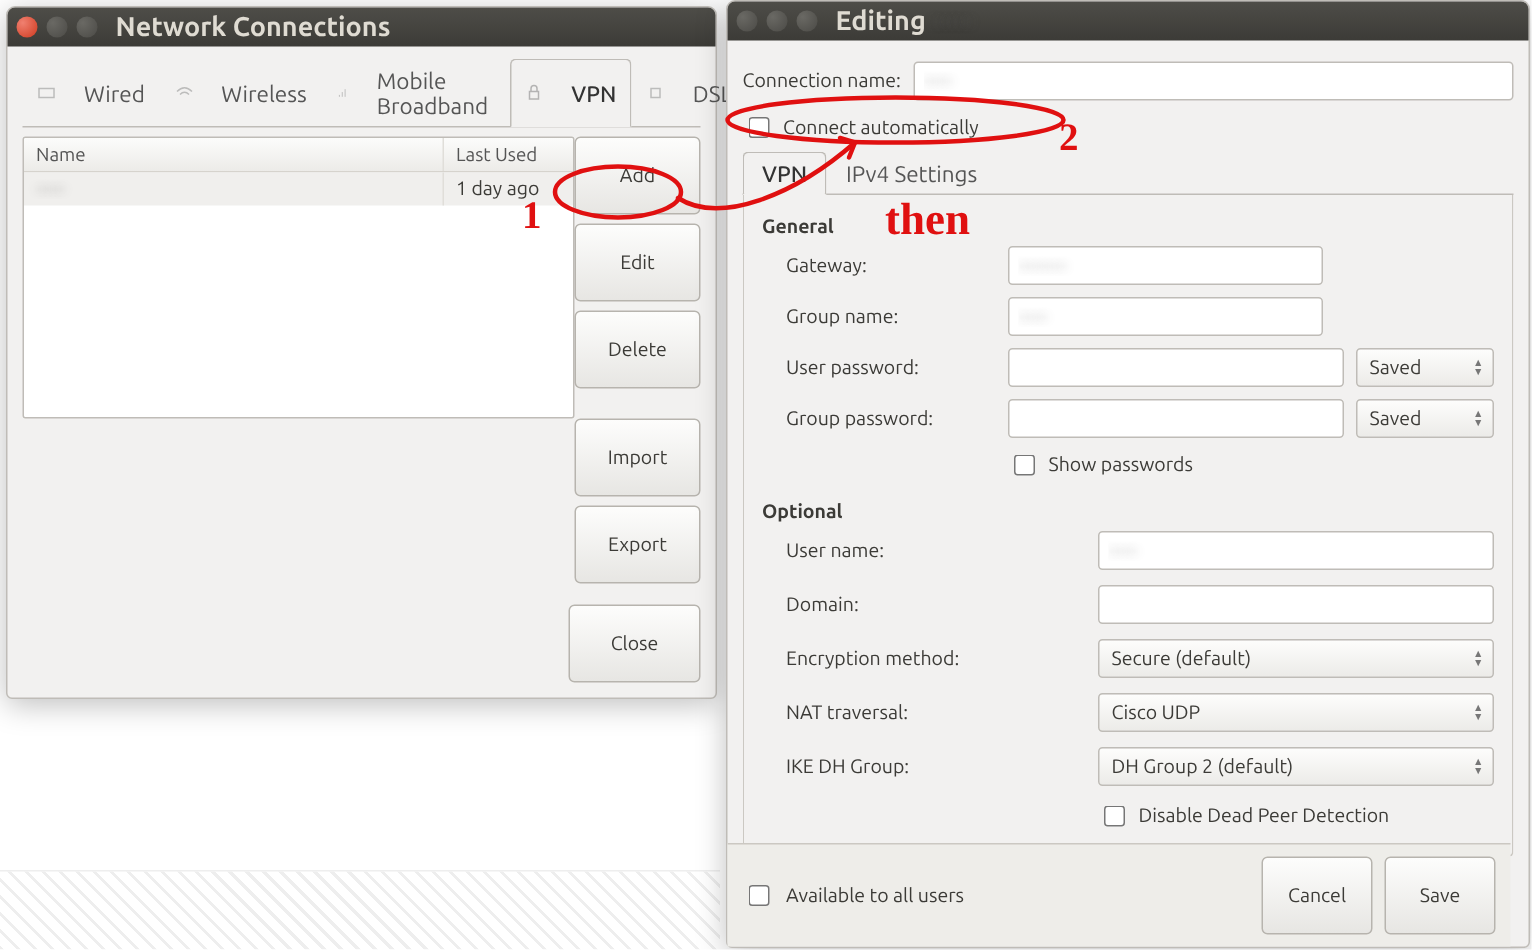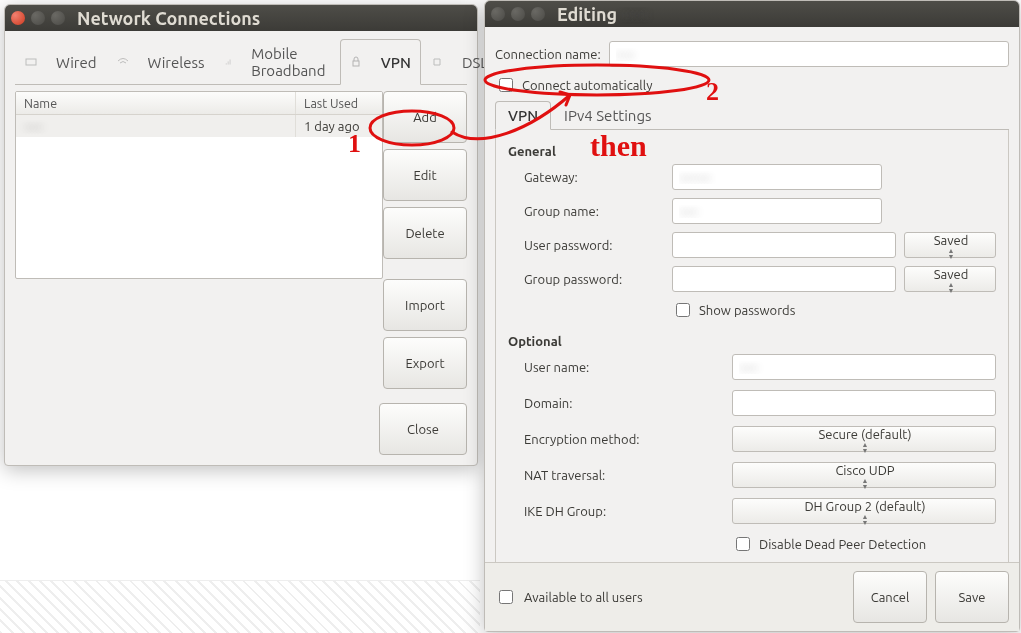--- a/index.html
+++ b/index.html
@@ -126,21 +126,20 @@
   #win-right { left: 484px; top: 0; width: 536px; height: 632px; }
   .form-row { display: flex; align-items: center; margin: 6px 0; gap: 8px; }
   .form-row > label { white-space: nowrap; }
   input[type=text], input[type=password], .combo {
     font: inherit;
     padding: 4px 6px;
     border: 1px solid #bfbcb7;
     border-radius: 3px;
     background: #fff;
     height: 26px;
-    flex-direction: column;
   }
   .combo {
     display: flex; align-items: center; justify-content: space-between;
     background: linear-gradient(#fdfdfc, #ecebe8);
     padding: 0 6px 0 8px;
     cursor: pointer;
   }
   .combo .spinner { display:flex; flex-direction:column; font-size:7px; color:#777; line-height:6px;}
   .tabs2 { display:flex; border-bottom:1px solid #bfbcb7; margin: 6px 0 0; }
   .tabs2 .tab { padding:5px 12px; }
@@ -151,21 +150,21 @@
     padding:10px 12px 16px;
     background:#f2f1f0;
   }
   .section-h { font-weight:bold; margin:4px 0 6px; color:#3c3b37; }
   .indent { padding-left:16px; }
   .grid2 { display:grid; grid-template-columns: 140px 1fr 92px; gap:8px 8px; align-items:center; }
   .grid2b { display:grid; grid-template-columns: 200px 1fr; gap:10px 8px; align-items:center; }
   .cb-row { display:flex; align-items:center; gap:6px; }
   input[type=checkbox]{ width:14px; height:14px; }
   .bottom-bar {
-    position:absolute; left:0; right:0; bottom:0;
+    position:absolute; left:0; right:12px; bottom:0;
     border-top:1px solid #cbc8c2;
     padding:8px 10px;
     background:#eeede9;
     display:flex; align-items:center; gap:8px;
   }
   .bottom-bar .grow { flex:1; }
   
   svg.anno { position:absolute; left:0; top:0; pointer-events:none; }
 </style>
 </head>

